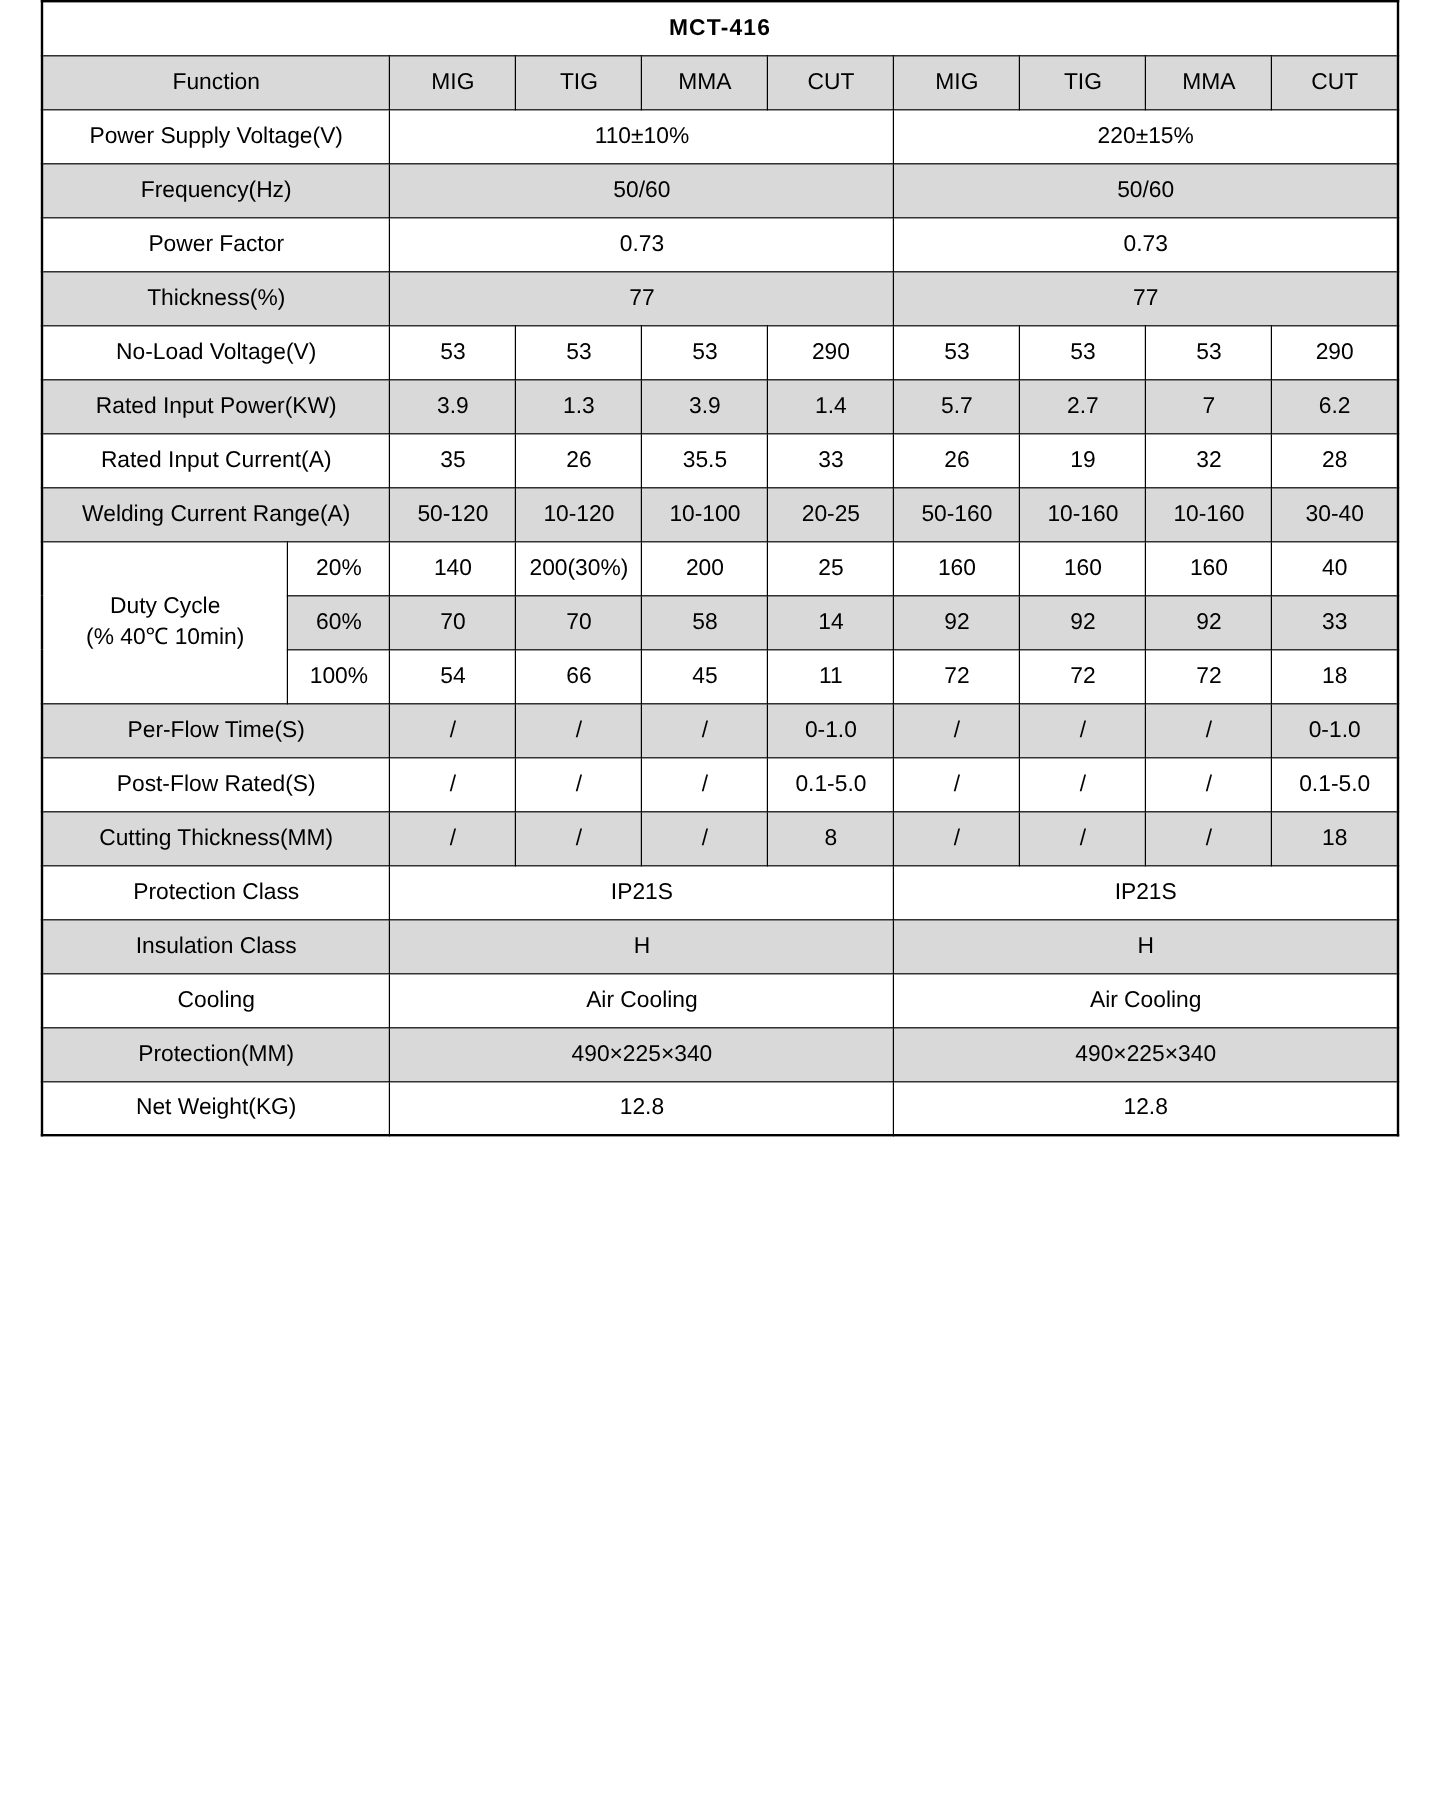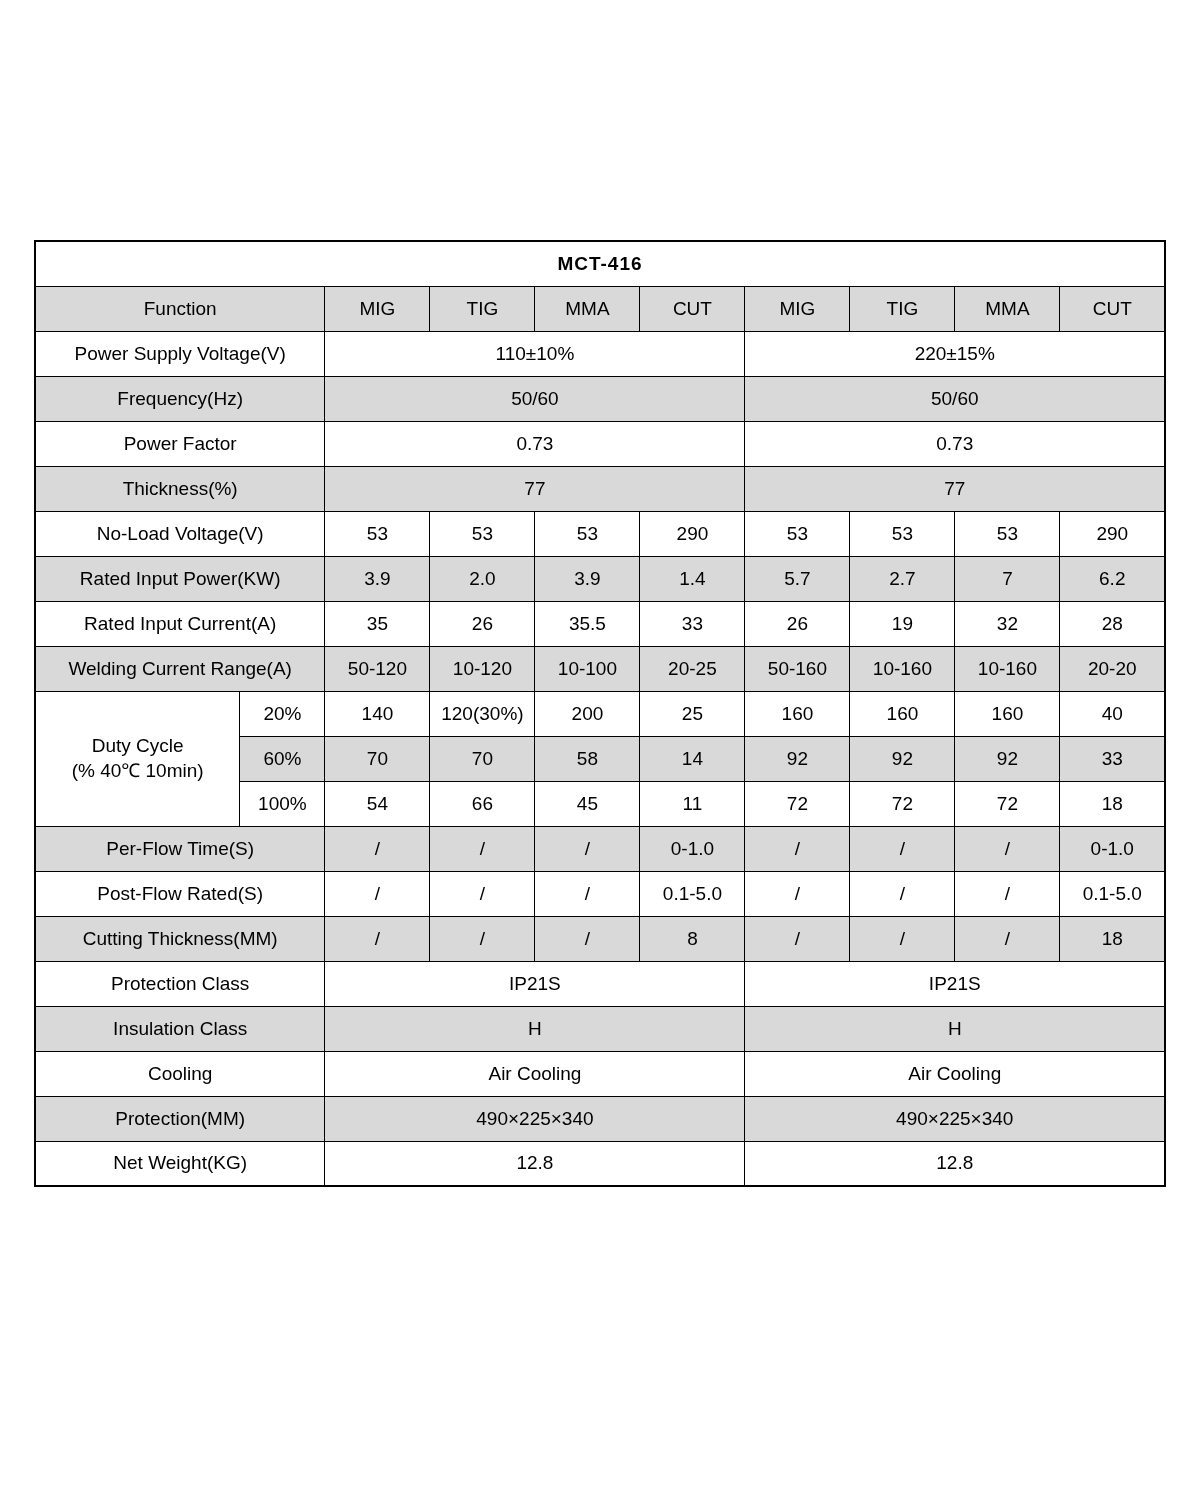--- a/index.html
+++ b/index.html
@@ -11,21 +11,20 @@
     width: 1200px;
     height: 1500px;
     font-family: "Liberation Sans", sans-serif;
     color: #000000;
   }
   .page {
     width: 1200px;
     height: 1500px;
     background: #ffffff;
     box-sizing: border-box;
-    padding-top: 240px;
   }
   table.spec {
     border-collapse: collapse;
     table-layout: fixed;
     width: 1130px;
     margin: 0 auto;
     border: 2px solid #000000;
   }
   table.spec td {
     border: 1px solid #000000;
@@ -112,21 +111,21 @@
           <td>53</td>
           <td>290</td>
           <td>53</td>
           <td>53</td>
           <td>53</td>
           <td>290</td>
         </tr>
         <tr>
           <td colspan="2" class="shaded label-cell">Rated Input Power(KW)</td>
           <td class="shaded">3.9</td>
-          <td class="shaded">2.0</td>
+          <td class="shaded">1.3</td>
           <td class="shaded">3.9</td>
           <td class="shaded">1.4</td>
           <td class="shaded">5.7</td>
           <td class="shaded">2.7</td>
           <td class="shaded">7</td>
           <td class="shaded">6.2</td>
         </tr>
         <tr>
           <td colspan="2" class="label-cell">Rated Input Current(A)</td>
           <td>35</td>
@@ -140,28 +139,28 @@
         </tr>
         <tr>
           <td colspan="2" class="shaded label-cell">Welding Current Range(A)</td>
           <td class="shaded">50-120</td>
           <td class="shaded">10-120</td>
           <td class="shaded">10-100</td>
           <td class="shaded">20-25</td>
           <td class="shaded">50-160</td>
           <td class="shaded">10-160</td>
           <td class="shaded">10-160</td>
-          <td class="shaded">20-20</td>
+          <td class="shaded">30-40</td>
         </tr>
         <tr>
           <td rowspan="3" class="label-cell">Duty Cycle
 (% 40℃ 10min)</td>
           <td>20%</td>
           <td>140</td>
-          <td>120(30%)</td>
+          <td>200(30%)</td>
           <td>200</td>
           <td>25</td>
           <td>160</td>
           <td>160</td>
           <td>160</td>
           <td>40</td>
         </tr>
         <tr>
           <td class="shaded label-cell">60%</td>
           <td class="shaded">70</td>

